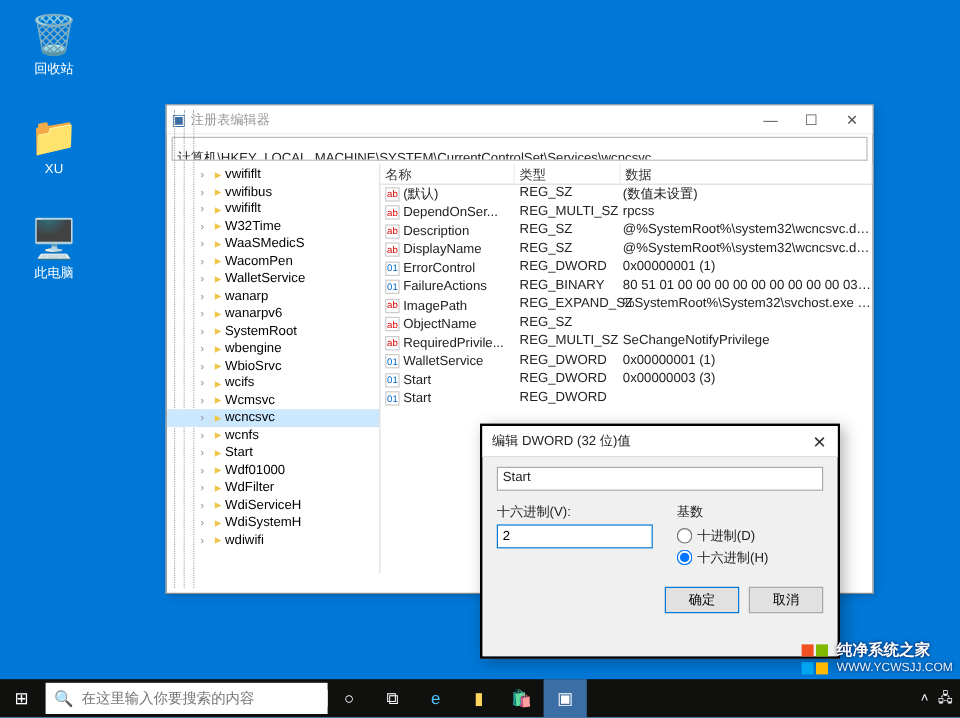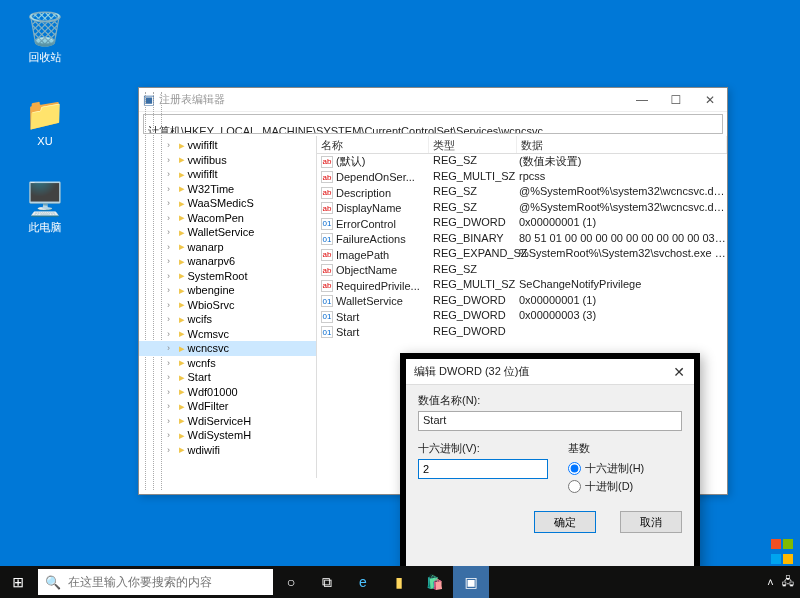--- a/index.html
+++ b/index.html
@@ -39,34 +39,34 @@
 .col-name { width: 112px; }
 .col-type { width: 88px; }
 .col-data { flex:1; }
 .list-row { display: flex; height: 15.5px; font-size: 11px; color:#222; }
 .list-row .col-name { display:flex; align-items:center; gap:3px; padding-left:4px; }
 .list-row .rico { width:12px; height:12px; display:inline-flex; align-items:center; justify-content:center; font-size:8px; color:#d00; border:1px solid #ccc; background:#fff; }
 .list-row .rico.bin { color:#06c; }
 .list-row .col-type { padding-left:4px; color:#222; }
 .list-row .col-data { padding-left:2px; white-space:nowrap; overflow:hidden; text-overflow:ellipsis; }
 
-.dialog { position: absolute; left: 400px; top: 353px; width: 300px; height: 244px; background:#f0f0f0; border:6px solid #000000; box-shadow: 3px 3px 12px rgba(0,0,0,.3); }
+.dialog { position: absolute; left: 400px; top: 353px; width: 300px; height: 196px; background:#f0f0f0; border:2px solid #000000; box-shadow: 3px 3px 12px rgba(0,0,0,.3); }
 .dialog .titlebar { background:#fff; border-bottom:1px solid #ddd; height:26px; }
 .dialog .title { color:#222; padding-left:8px; font-size:11px; }
 .dialog .close { width:30px; text-align:center; font-size:14px; color:#333; }
 .dialog-body { padding: 8px 12px; font-size:11px; color:#222; }
 .dialog-body label { display:block; margin-bottom:3px; }
 .ro-field { width:100%; height:20px; border:1px solid #aaa; background:#fff; padding:2px 4px; margin-bottom:10px; font-size:11px; }
 .value-row { display:flex; gap:20px; }
 .value-col { flex:1; }
 .value-col input[type=text] { width:130px; height:20px; border:1px solid #0078d7; padding:2px 4px; font-size:11px; }
 .radio-row { display:flex; align-items:center; gap:4px; height:18px; font-size:11px; }
 .radio-row input { margin:0; }
 .groupbox { border:none; }
-.btn-row { display:flex; justify-content:flex-end; gap:24px; padding:8px 12px; }
+.btn-row { display:flex; justify-content:flex-end; gap:8px; padding:8px 12px; }
 .btn { width:62px; height:22px; background:#e1e1e1; border:1px solid #0078d7; font-size:11px; text-align:center; line-height:20px; }
 
 .taskbar { position:absolute; left:0; right:0; bottom:0; height:32px; background:#10100f; display:flex; align-items:center; }
 .start { width:36px; height:32px; display:flex; align-items:center; justify-content:center; color:#fff; font-size:14px; }
 .search { height:26px; flex:0 0 235px; background:#fff; display:flex; align-items:center; margin-left:2px; }
 .search .sicon { width:30px; text-align:center; color:#555; font-size:13px; }
 .search input { border:none; outline:none; flex:1; font-size:12px; color:#15803d; }
 .tb-icon { width:36px; height:32px; display:flex; align-items:center; justify-content:center; color:#fff; font-size:14px; }
 .tb-spacer { flex:1; }
 .tray { display:flex; align-items:center; padding:0 6px; gap:8px; color:#fff; font-size:11px; }
@@ -327,50 +327,53 @@
     </div>
   </div>
 </div>
 
 <div class="dialog">
   <div class="titlebar">
     <span class="title">编辑 DWORD (32 位)值</span>
     <span class="close">✕</span>
   </div>
   <div class="dialog-body">
-    <label>数值名称(N):</label>
     <div class="ro-field">Start</div>
     <div class="value-row">
       <div class="value-col">
         <label>十六进制(V):</label>
         <input type="text" value="2" style="">
       </div>
       <div class="value-col groupbox">
         <label>基数</label>
         <div class="radio-row">
+          <input type="radio" name="base" style="">
+          <span>十进制(D)</span>
+        </div>
+        <div class="radio-row">
           <input type="radio" name="base" checked="" style="">
           <span>十六进制(H)</span>
-        </div>
-        <div class="radio-row">
-          <input type="radio" name="base" style="">
-          <span>十进制(D)</span>
         </div>
       </div>
     </div>
   </div>
   <div class="btn-row">
     <div class="btn">确定</div>
     <div class="btn" style="border-color:#aaa">取消</div>
   </div>
 </div>
 
 <div class="watermark">
   <span class="wm-logo">
     <span style="background:#f25022"></span><span style="background:#7fba00"></span><br>
     <span style="background:#00a4ef"></span><span style="background:#ffb900"></span>
+  </span>
+  <span>
+    <span>纯净系统之家</span>
+    <span class="wm-url">WWW.YCWSJJ.COM</span>
   </span>
 </div>
 
 <div class="taskbar">
   <div class="start">⊞</div>
   <div class="search">
     <span class="sicon">🔍</span>
     <input type="text" placeholder="在这里输入你要搜索的内容" style="">
   </div>
   <div class="tb-icon">○</div>

